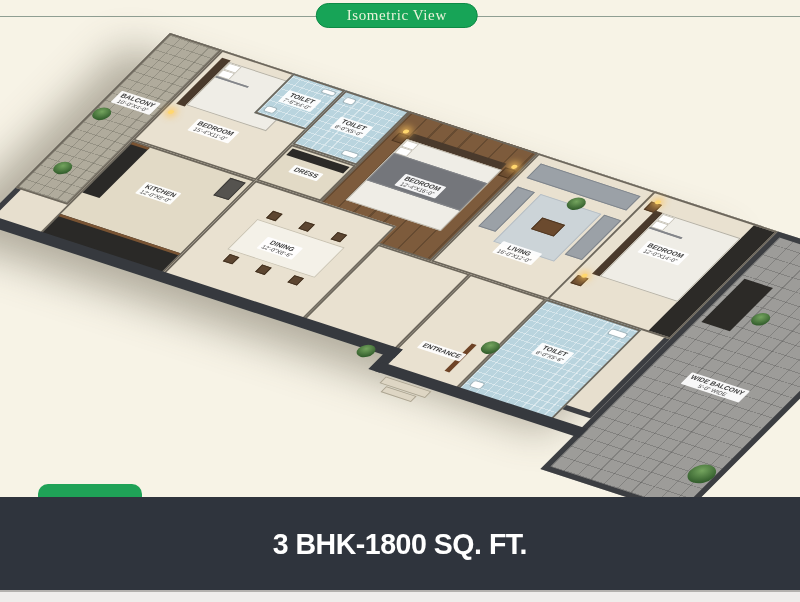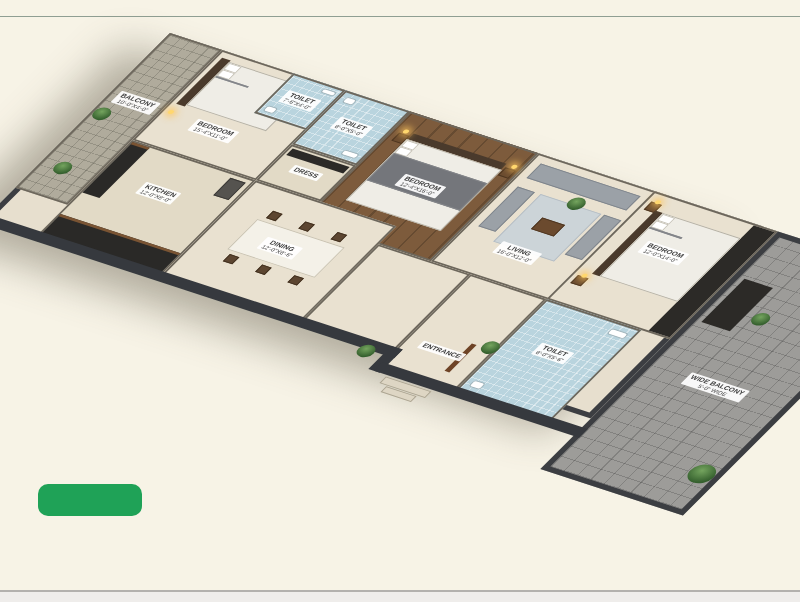--- a/index.html
+++ b/index.html
@@ -68,20 +68,23 @@
   .footer .title { color:#ffffff; font-weight:bold; font-size:30px; letter-spacing:-0.5px; transform:scaleX(.95); }
   .bottom-strip { position:absolute; left:0; top:590px; width:800px; height:12px; background:#efedeb;
                   border-top:2px solid #b3b1ae; z-index:3; }
 </style>
 </head>
 <body>
 
 <div class="scene">
 
   <div class="hrule"></div>
+  <div class="badge">
+    <span>Isometric View</span>
+  </div>
 
   <div class="plan">
     <div class="base"></div>
 
     <div class="room stone" style="left:0;top:0;width:55px;height:215px;"></div>
 
     <div class="room floor1" style="left:55px;top:0;width:130px;height:125px;">
       <div class="headboard" style="left:4px;top:6px;width:9px;height:64px;"></div>
       <div class="bed" style="left:13px;top:8px;width:84px;height:60px;">
         <div class="pillow" style="left:2px;top:3px;"></div>
@@ -232,15 +235,18 @@
       <span>ENTRANCE</span>
     </div>
     <div class="rlabel" style="left:714px;top:185px;">
       <span>WIDE BALCONY</span>
       <span class="dims">5'-0" WIDE</span>
     </div>
   </div>
 
   <div class="peek-btn"></div>
 
+  <div class="footer">
+    <div class="title">3 BHK-1800 SQ. FT.</div>
+  </div>
   <div class="bottom-strip"></div>
 
 </div>
 
 </body></html>

